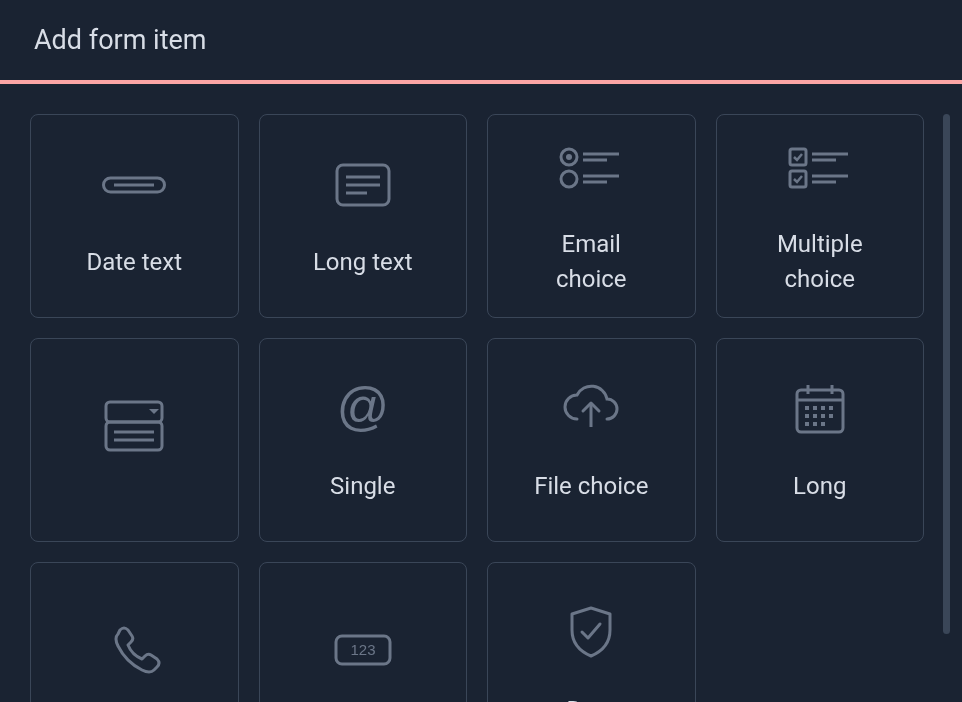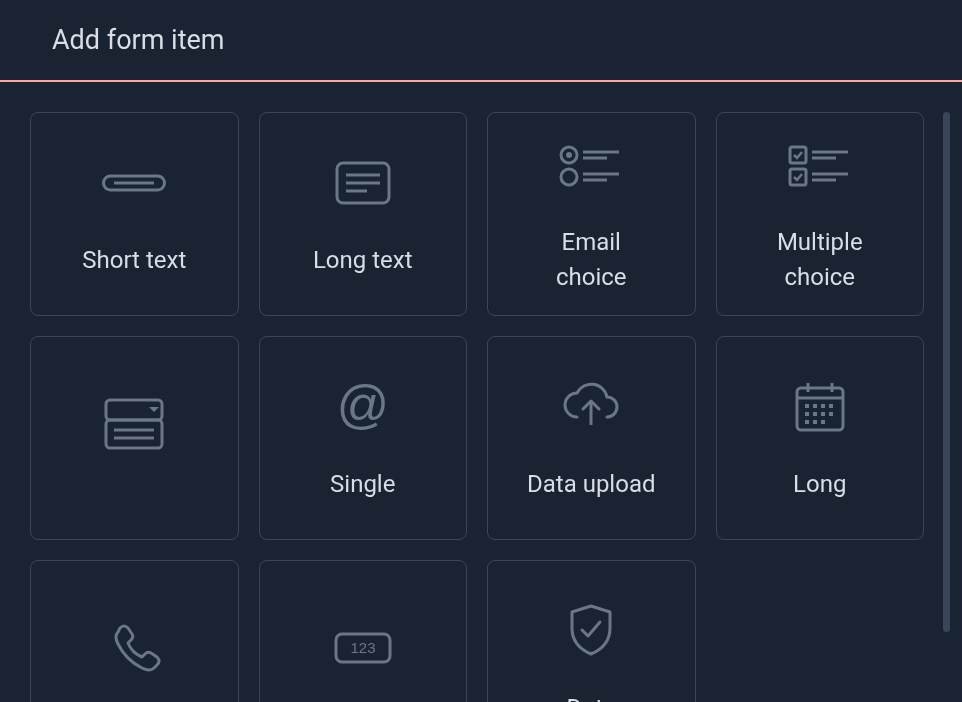--- a/index.html
+++ b/index.html
@@ -3,22 +3,22 @@
 <meta charset="utf-8">
 <style>
   * { box-sizing: border-box; margin: 0; padding: 0; }
   html, body { width: 962px; height: 702px; overflow: hidden; }
   body {
     background: #1a2332;
     font-family: -apple-system, BlinkMacSystemFont, "Segoe UI", Roboto, sans-serif;
     color: #d0d6e0;
   }
   .header {
-    padding: 24px 52px;
-    border-bottom: 2px solid #fca5a5;
+    padding: 24px 34px;
+    border-bottom: 4px solid #fca5a5;
   }
   .header-title {
     font-size: 27px;
     font-weight: 400;
     color: #d8dde6;
   }
   .body-wrap {
     position: relative;
     height: 620px;
   }
@@ -82,21 +82,21 @@
   <div class="scroll-area">
     <div class="grid">
 
       <div class="card">
         <div class="card-icon">
           <svg width="64" height="32" viewBox="0 0 64 32">
               <rect x="1.5" y="9" width="61" height="14" rx="7" fill="none" stroke="#6b7688" stroke-width="3"></rect>
               <line x1="12" y1="16" x2="52" y2="16" stroke="#6b7688" stroke-width="3"></line>
             </svg>
         </div>
-        <div class="card-label">Short text</div>
+        <div class="card-label">Date text</div>
       </div>
 
       <div class="card">
         <div class="card-icon">
           <svg width="64" height="44" viewBox="0 0 64 44">
               <rect x="6" y="2" width="52" height="40" rx="6" fill="none" stroke="#6b7688" stroke-width="3"></rect>
               <line x1="15" y1="14" x2="49" y2="14" stroke="#6b7688" stroke-width="3"></line>
               <line x1="15" y1="22" x2="49" y2="22" stroke="#6b7688" stroke-width="3"></line>
               <line x1="15" y1="30" x2="36" y2="30" stroke="#6b7688" stroke-width="3"></line>
             </svg>
@@ -159,21 +159,21 @@
       </div>
 
       <div class="card">
         <div class="card-icon">
           <svg width="64" height="52" viewBox="0 0 64 52">
               <path d="M18 36 a12 12 0 0 1 0 -24 a16 16 0 0 1 30 4 a10 10 0 0 1 0 20" fill="none" stroke="#6b7688" stroke-width="3" stroke-linecap="round"></path>
               <line x1="32" y1="44" x2="32" y2="20" stroke="#6b7688" stroke-width="3"></line>
               <path d="M24 28 l8 -8 l8 8" fill="none" stroke="#6b7688" stroke-width="3" stroke-linecap="round" stroke-linejoin="round"></path>
             </svg>
         </div>
-        <div class="card-label">Data upload</div>
+        <div class="card-label">File choice</div>
       </div>
 
       <div class="card">
         <div class="card-icon">
           <svg width="54" height="54" viewBox="0 0 54 54">
               <rect x="4" y="8" width="46" height="42" rx="4" fill="none" stroke="#6b7688" stroke-width="3"></rect>
               <line x1="4" y1="18" x2="50" y2="18" stroke="#6b7688" stroke-width="3"></line>
               <line x1="15" y1="3" x2="15" y2="12" stroke="#6b7688" stroke-width="3"></line>
               <line x1="39" y1="3" x2="39" y2="12" stroke="#6b7688" stroke-width="3"></line>
               <g fill="#6b7688">

